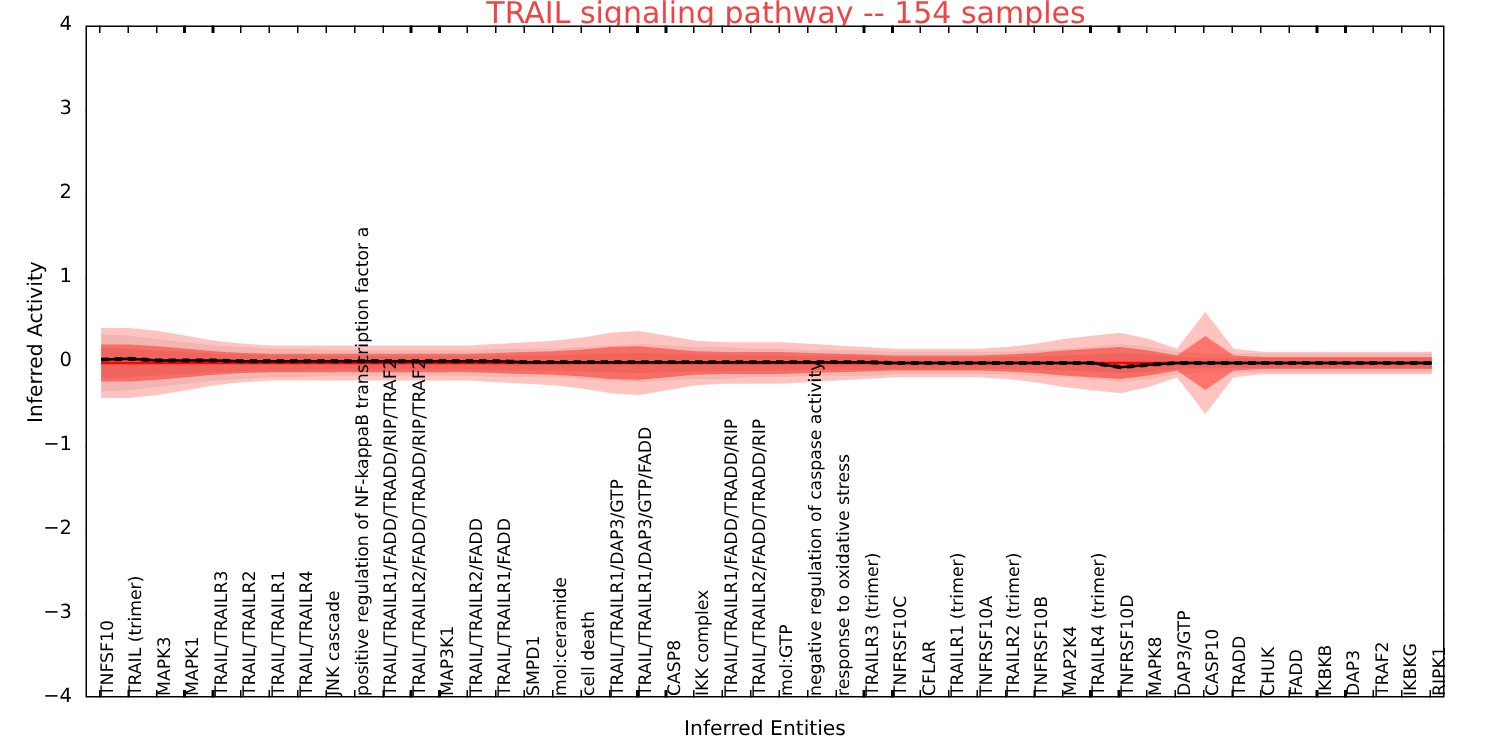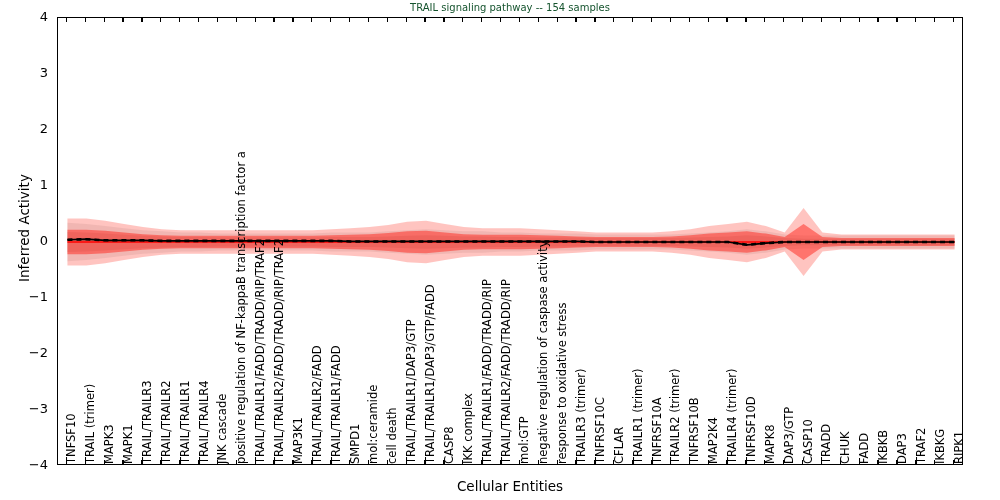--- a/index.html
+++ b/index.html
@@ -5,22 +5,22 @@
   html,body{margin:0;padding:0;}
   body{
     width:1000px;height:500px;background:#ffffff;overflow:hidden;
     font-family:"DejaVu Sans","Liberation Sans",sans-serif;
     color:#000000;
   }
   #figure{position:relative;width:1000px;height:500px;}
 
   
   #chart-title{
-    position:absolute;left:57px;top:-1px;width:906px;
-    text-align:center;font-size:10px;color:#14532d;
+    position:absolute;left:71px;top:-1px;width:906px;
+    text-align:center;font-size:20px;color:#ef4444;
     line-height:18px;white-space:nowrap;
   }
 
   
   #plot-area{
     position:absolute;left:57px;top:17px;width:906px;height:448px;
     border:1.2px solid #000;box-sizing:border-box;background:#fff;
     overflow:hidden;
   }
 
@@ -350,16 +350,16 @@
         <div class="xtick-mark top"></div>
         <div class="xtick-lbl">IKBKG</div>
       </div>
       <div class="xtick-wrap" style="left: 896.562px;">
         <div class="xtick-mark"></div>
         <div class="xtick-mark top"></div>
         <div class="xtick-lbl">RIPK1</div>
       </div>
     </div>
 
-  <div id="x-axis-label">Cellular Entities</div>
+  <div id="x-axis-label">Inferred Entities</div>
 
 
 </div>
 
 </body></html>

